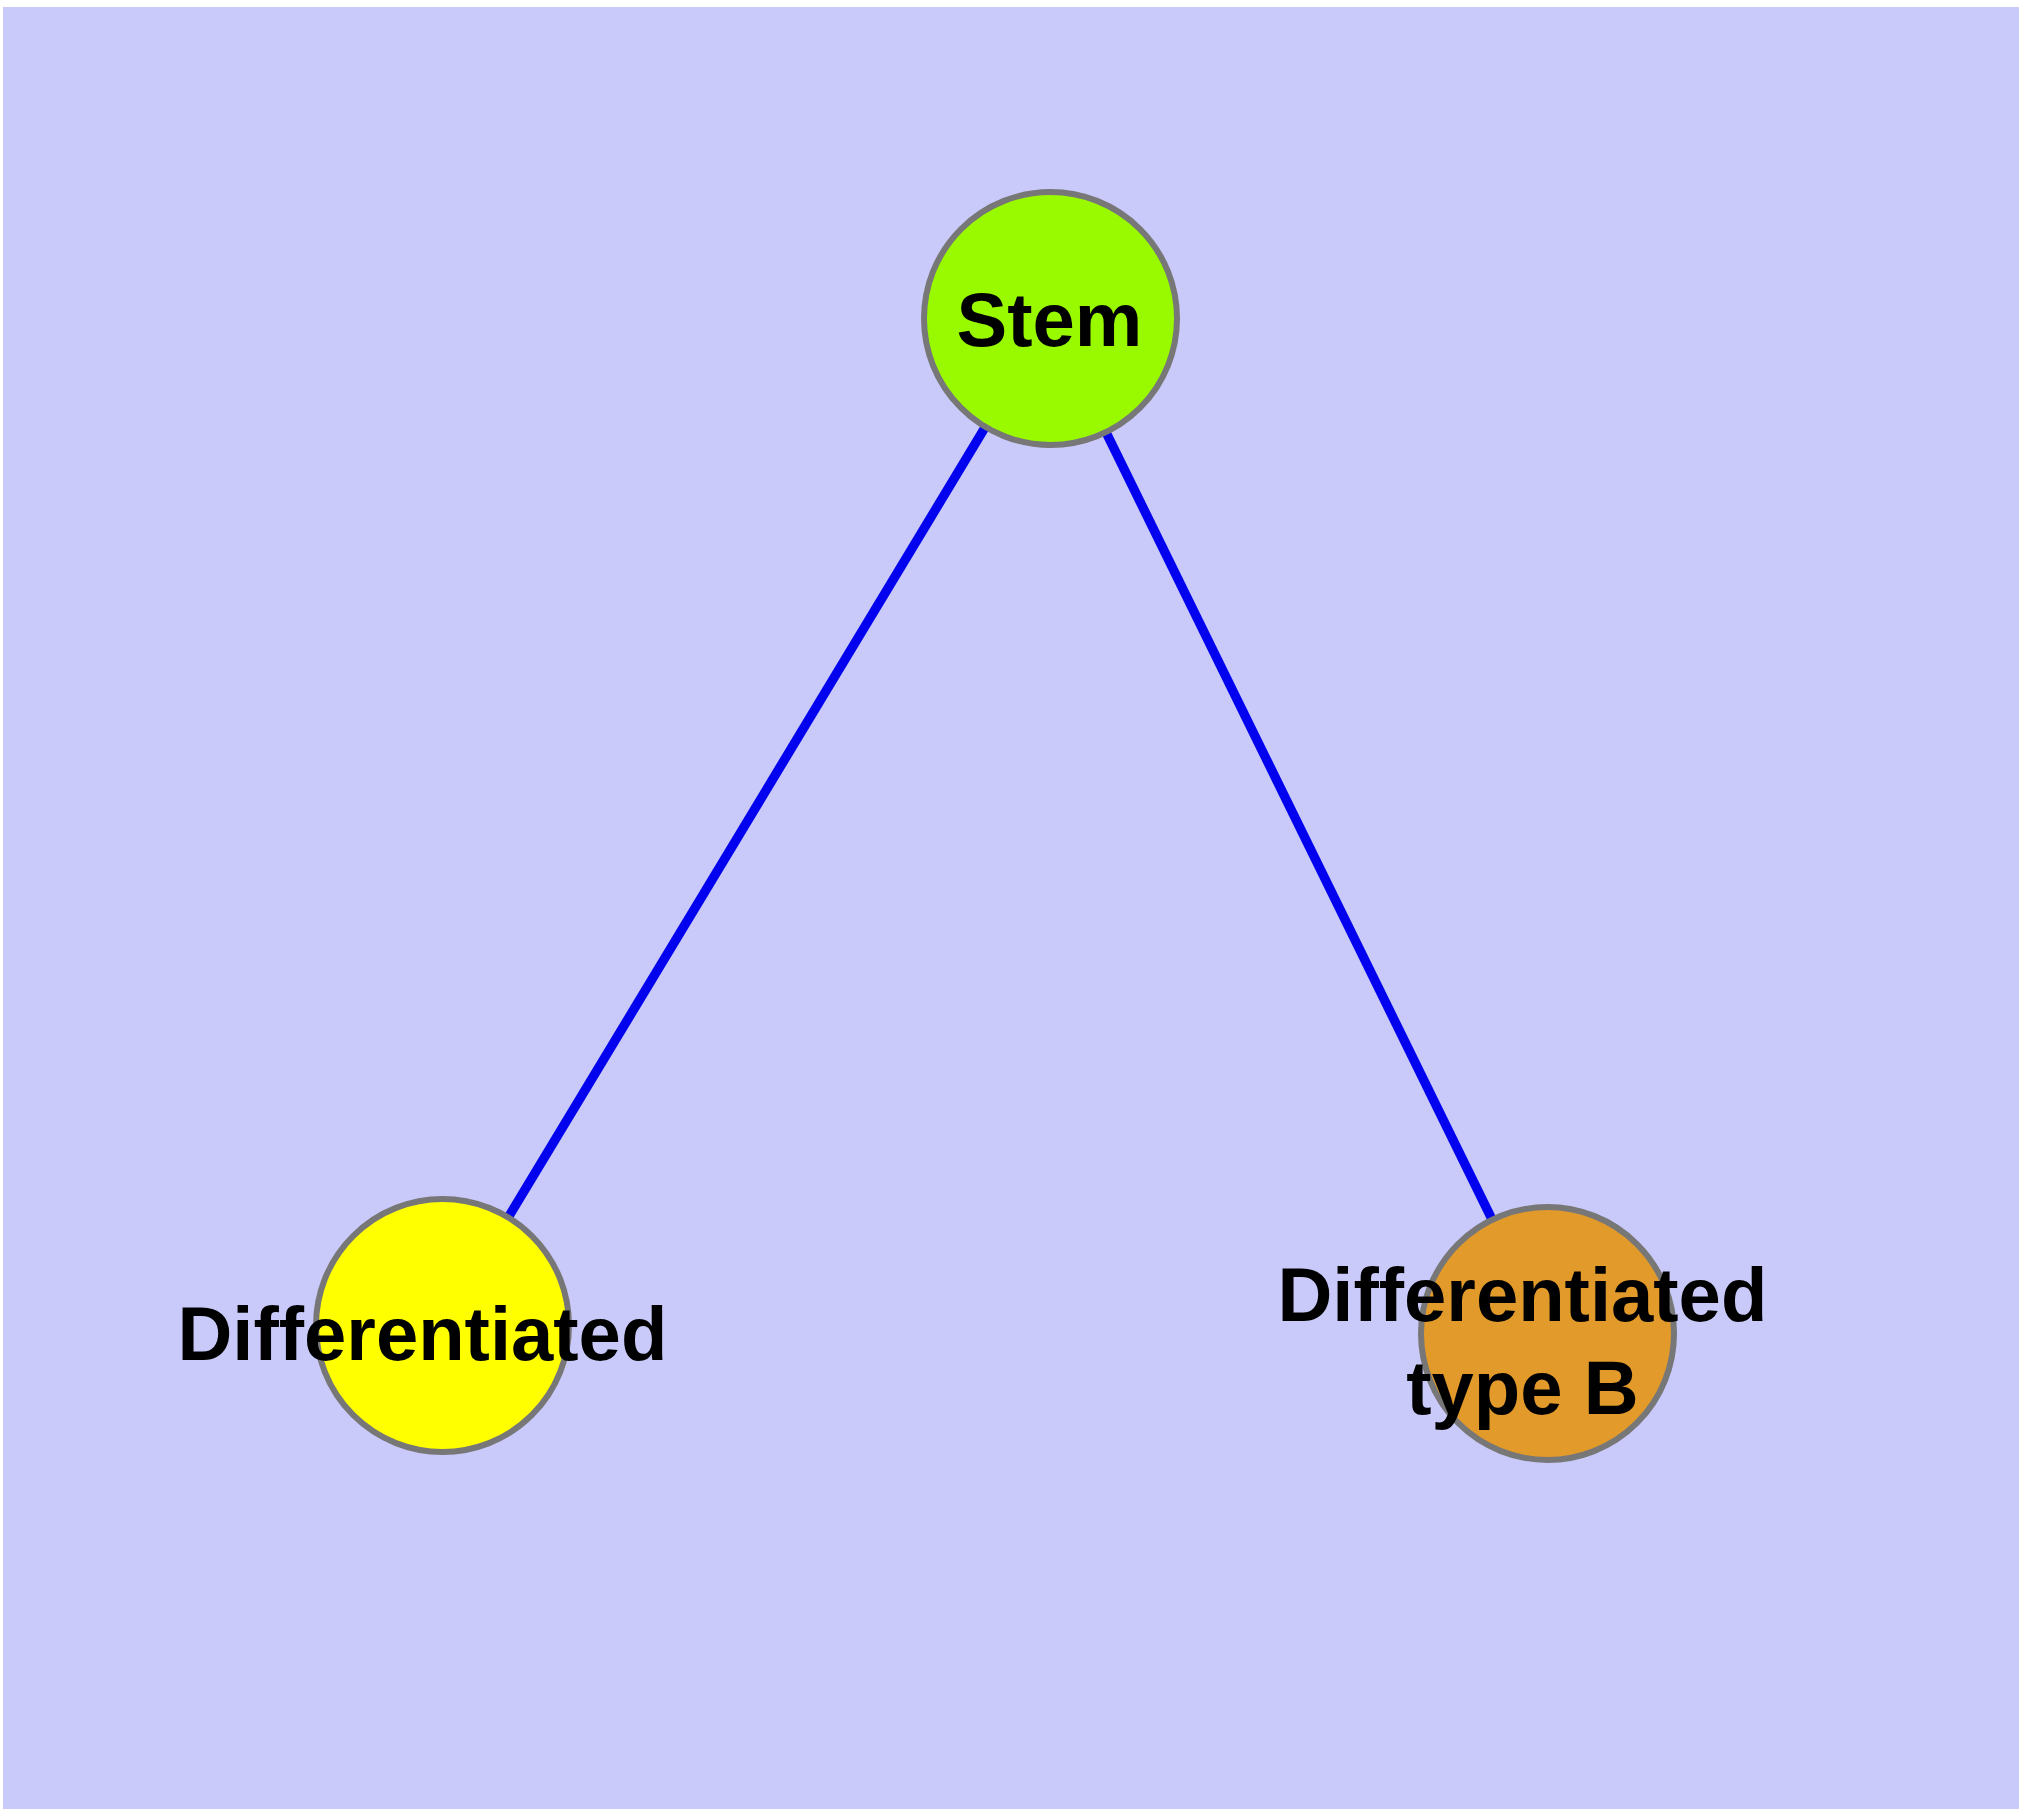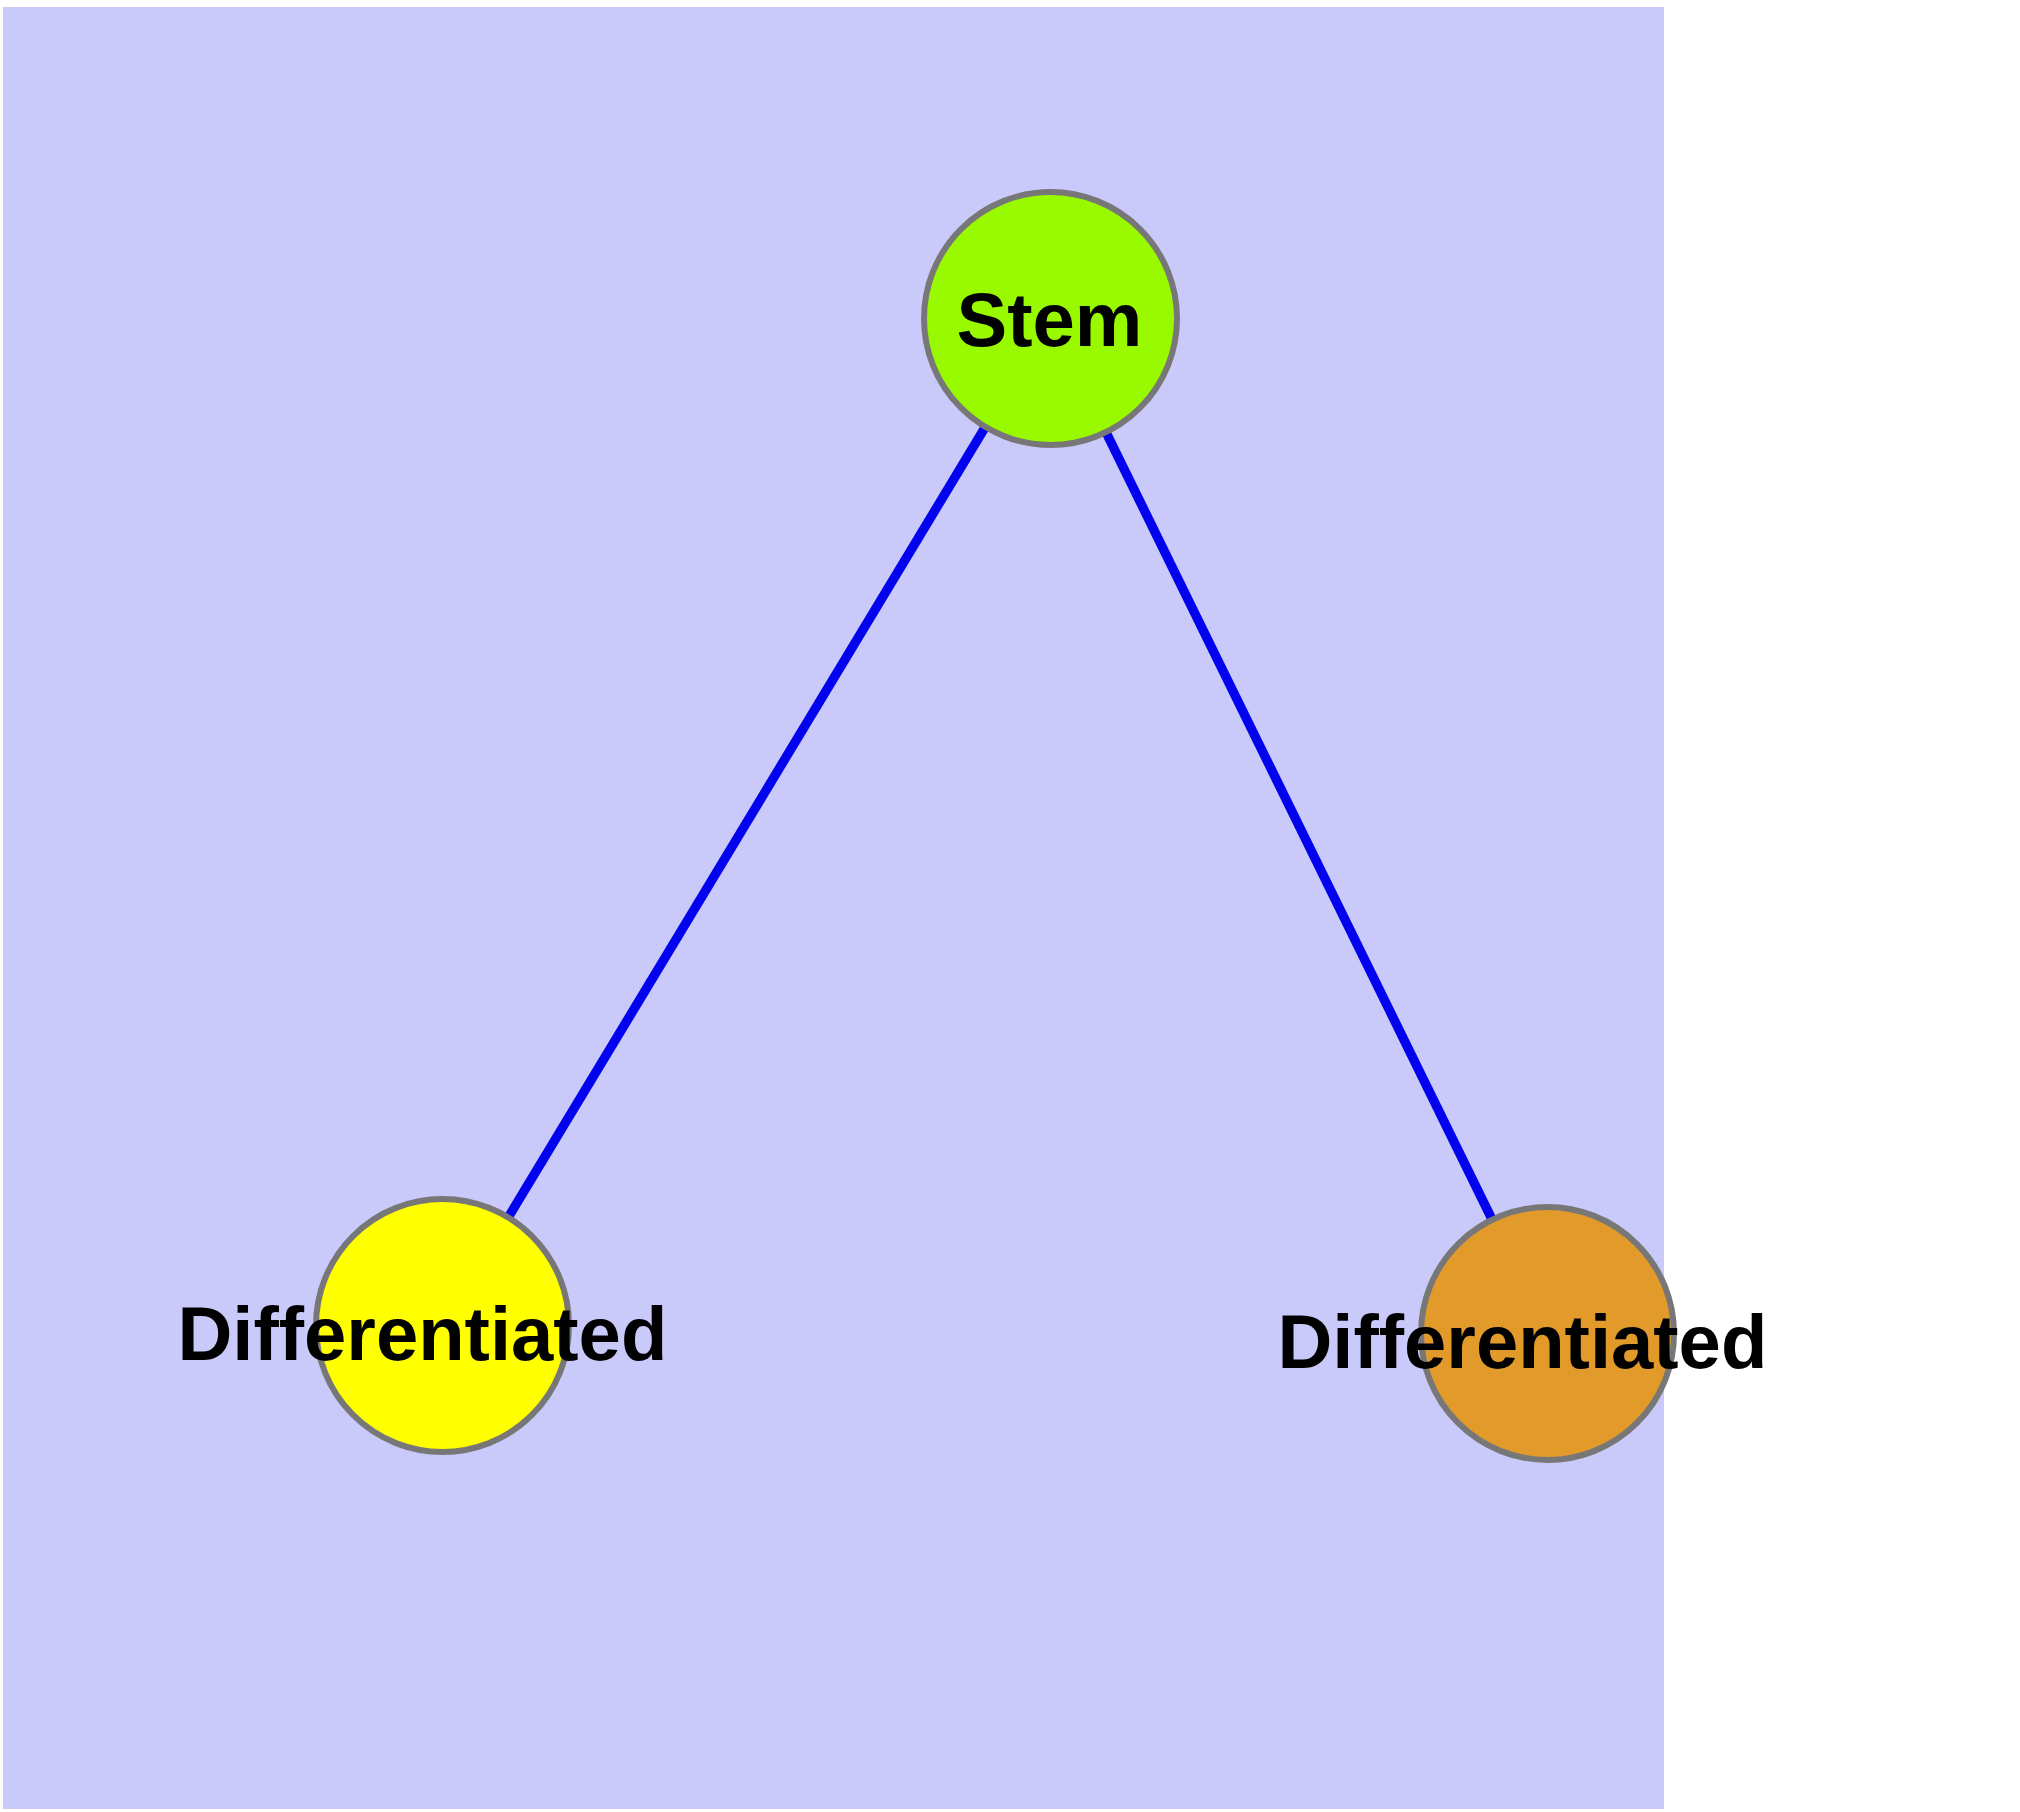--- a/index.html
+++ b/index.html
@@ -12,21 +12,21 @@
     width: 2021px;
     height: 1812px;
     background: #ffffff;
     overflow: hidden;
     font-family: "Liberation Sans", sans-serif;
   }
   .canvas {
     position: absolute;
     left: 3.4px;
     top: 6.8px;
-    width: 1661px;
+    width: 2016px;
     height: 1802px;
     background: #CACAFA; 
   }
   .edge-layer {
     position: absolute;
     left: 0;
     top: 0;
     width: 2017px;
     height: 1802px;
     z-index: 1;
@@ -79,17 +79,18 @@
     <div class="node-label label-stem" style="color: rgb(0, 0, 0);">
       <span class="label-line">Stem</span>
     </div>
 
     <div class="node-label label-type-a" style="color: rgb(0, 0, 0);">
       <span class="label-line">Differentiated</span>
     </div>
 
     <div class="node-label label-type-b" style="color: rgb(0, 0, 0);">
       <span class="label-line">Differentiated</span>
+      <span class="label-line">type B</span>
     </div>
 
   </div>
 </div>
 
 
 </body></html>

